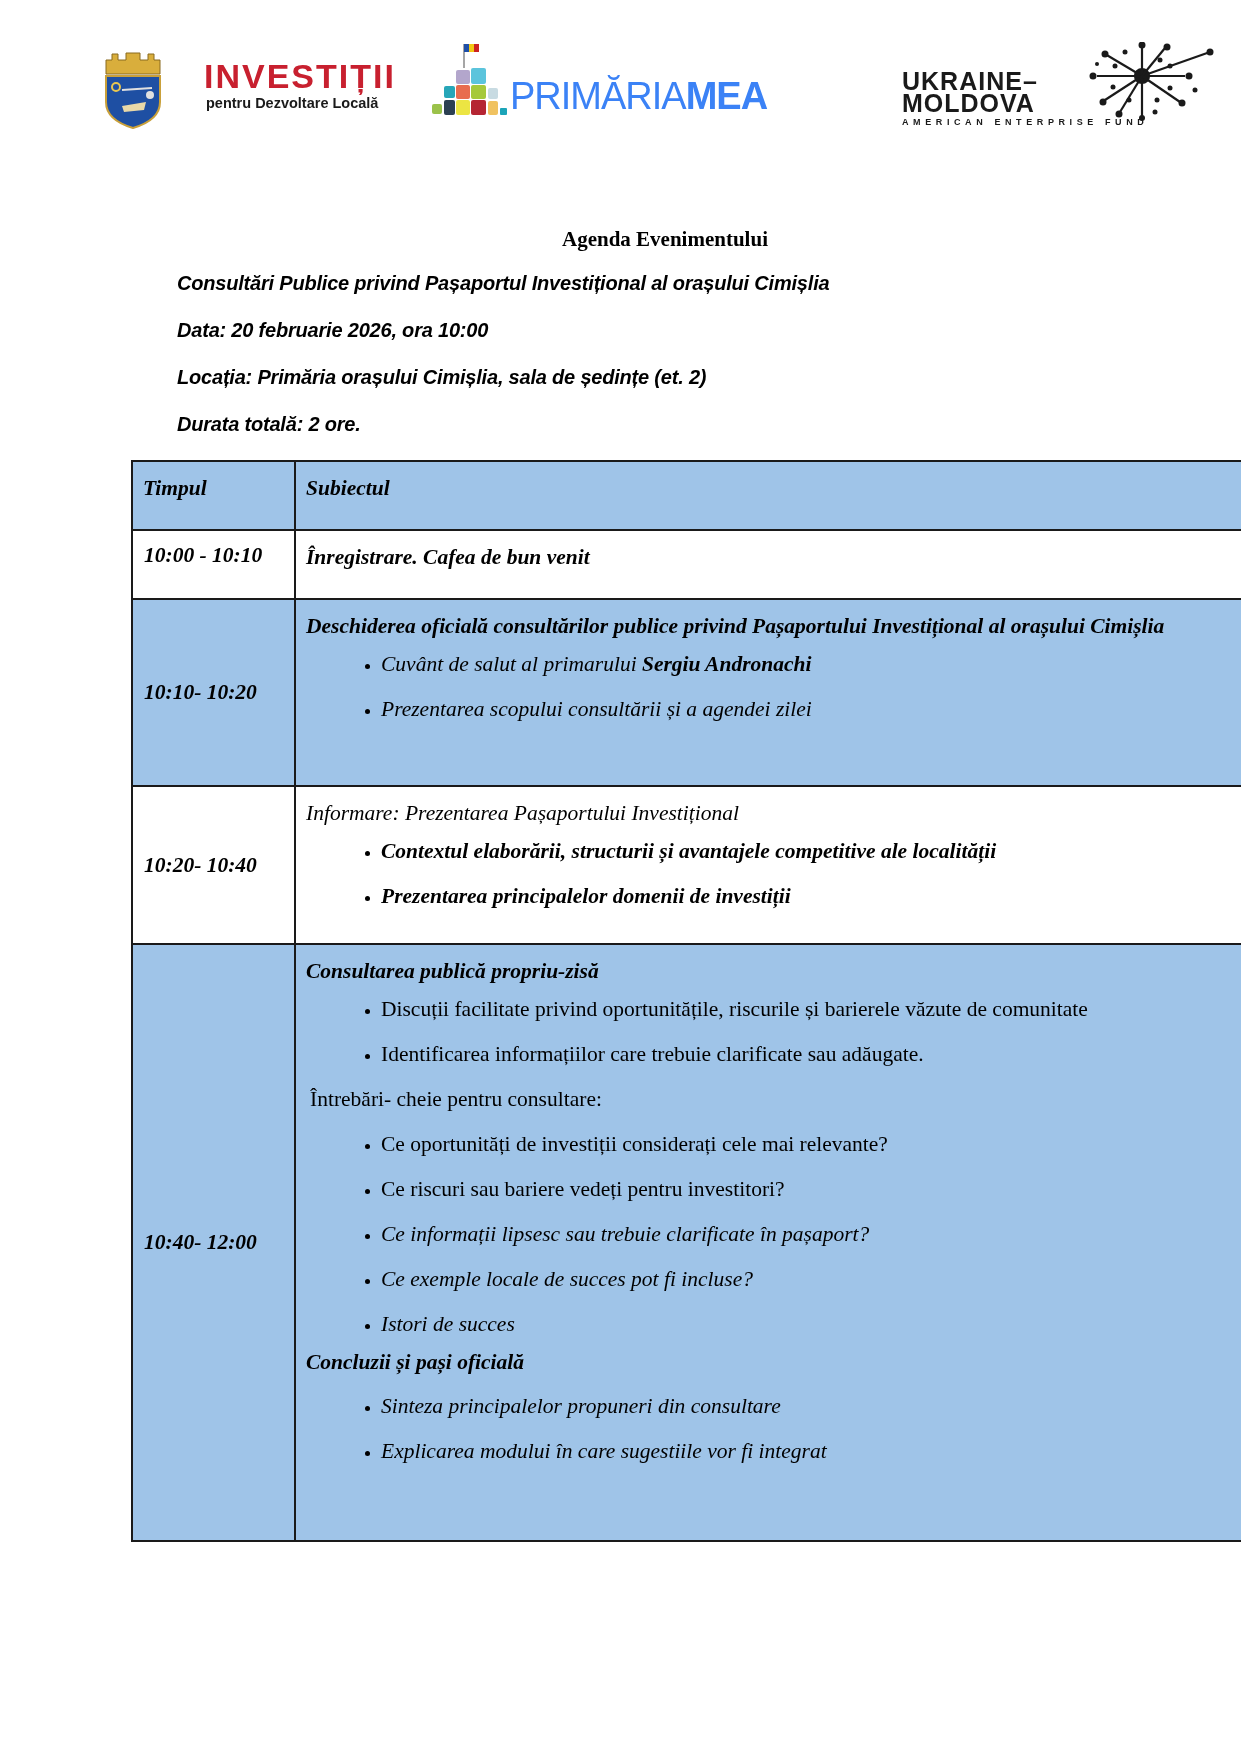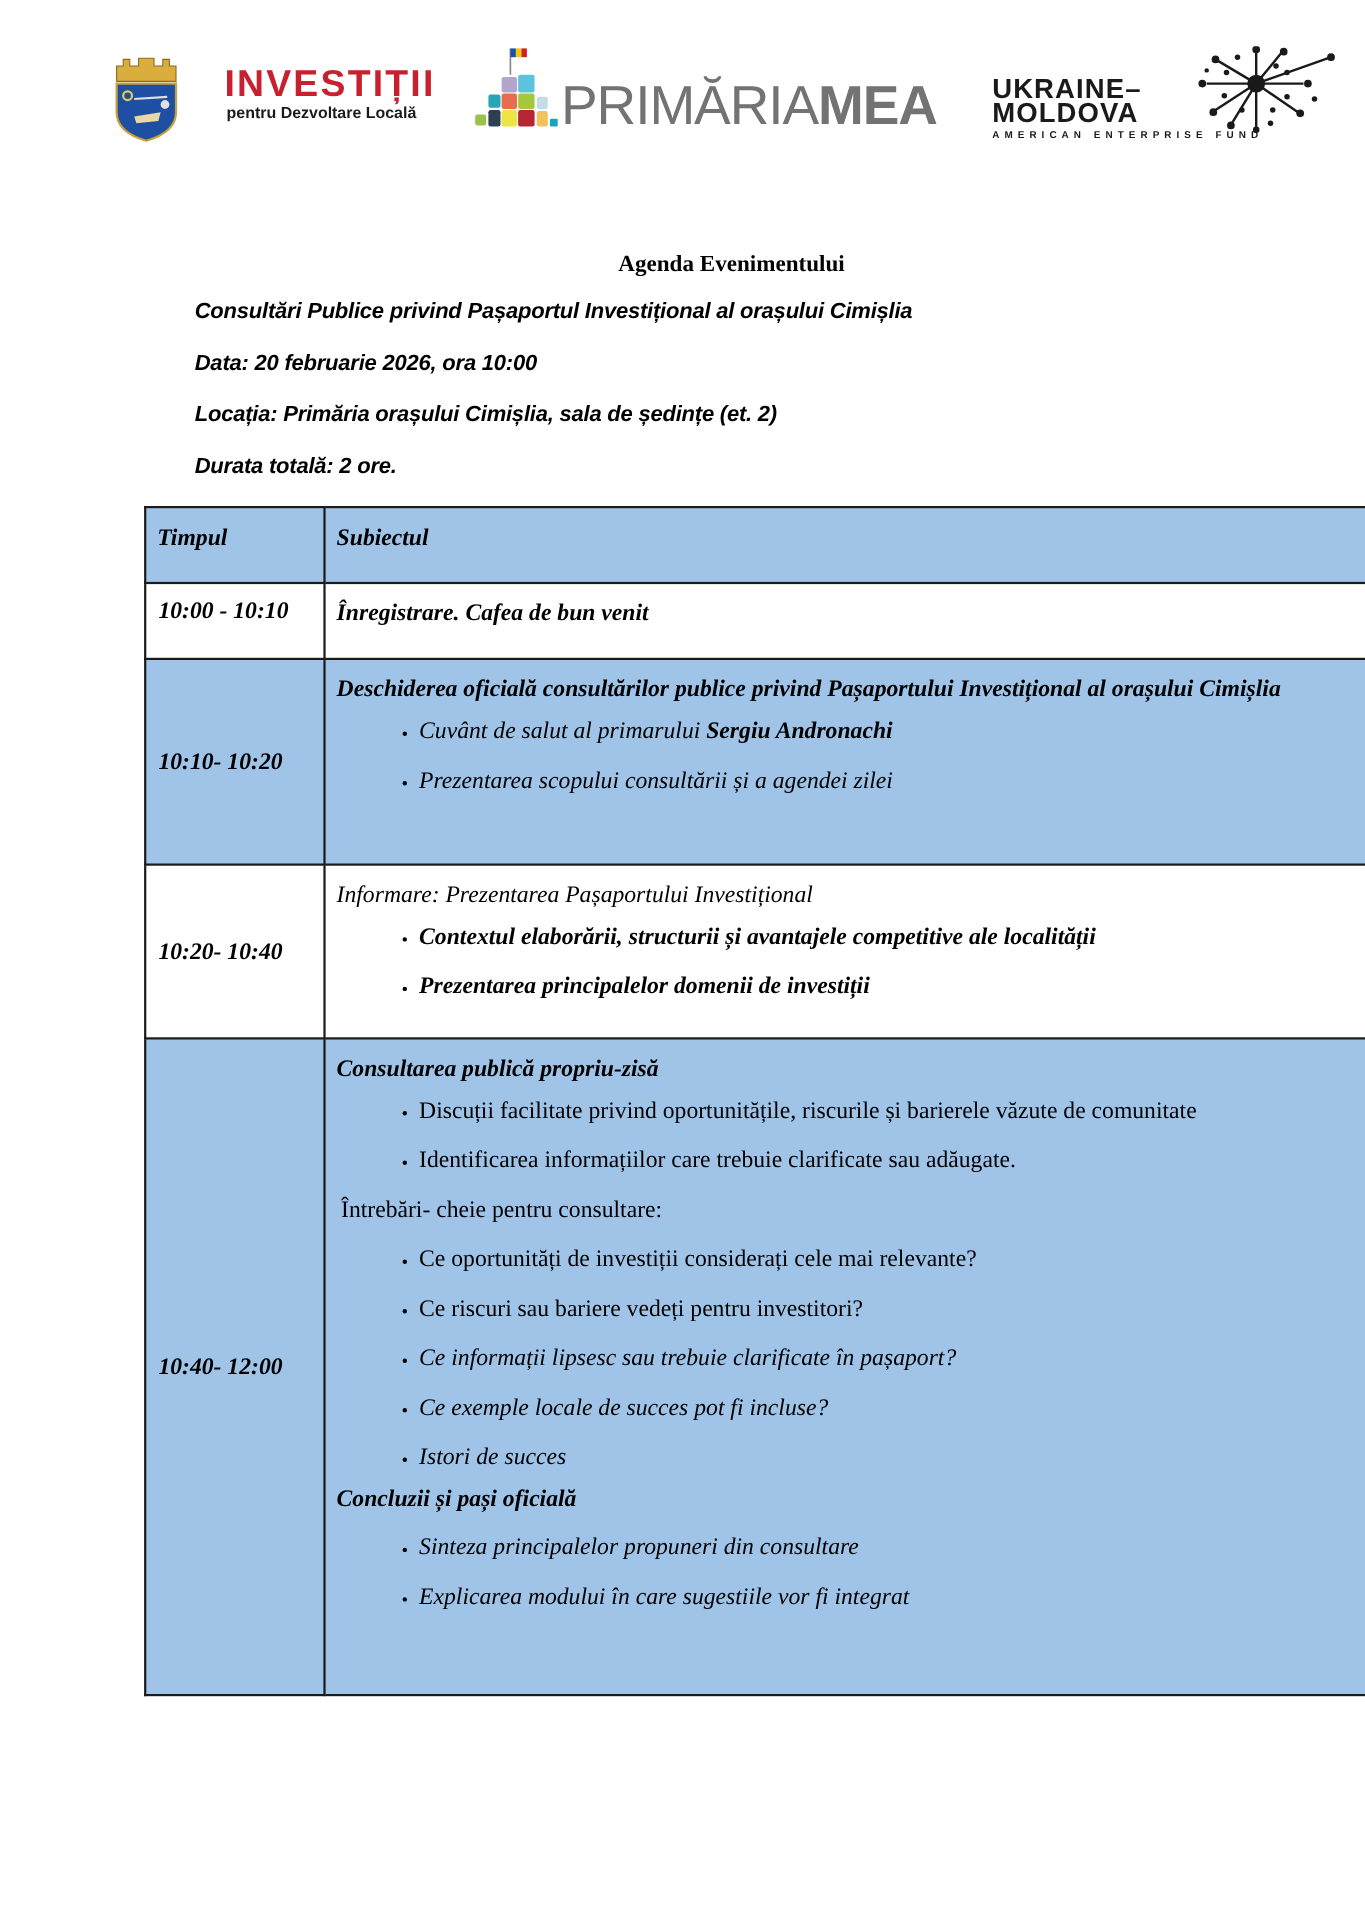--- a/index.html
+++ b/index.html
@@ -4,21 +4,21 @@
   <style>
     html, body { margin: 0; padding: 0; background: #ffffff; }
     body { width: 1241px; height: 1755px; position: relative; overflow: hidden; font-family: "Liberation Serif", serif; color: #000; }
 
     .logos { position: absolute; left: 0; top: 0; width: 1241px; height: 150px; }
     .crest { position: absolute; left: 102px; top: 50px; width: 62px; height: 80px; }
     .inv { position: absolute; left: 204px; top: 58px; }
     .inv-title { font-family: Liberation Sans, sans-serif; font-weight: 700; color: #c8202f; font-size: 34px; letter-spacing: 2px; line-height: 36px; }
     .inv-sub { font-family: "Liberation Sans", sans-serif; font-weight: 700; color: #1a1a1a; font-size: 14.5px; line-height: 18px; margin-left: 2px; }
     .pm-icon { position: absolute; left: 430px; top: 42px; width: 78px; height: 78px; }
-    .pm-text { position: absolute; left: 510px; top: 70px; font-family: "Liberation Sans", sans-serif; font-size: 50px; line-height: 52px; color: #737373; letter-spacing: -1px; }
+    .pm-text { position: absolute; left: 510px; top: 70px; font-family: "Liberation Sans", sans-serif; font-size: 38px; line-height: 52px; color: #3b82f6; letter-spacing: -1px; }
     .pm-text b { font-weight: 900; }
     .umaef { position: absolute; left: 902px; top: 70px; font-family: "Liberation Sans", sans-serif; font-weight: 700; color: #1a1a1a; }
     .umaef .l1 { font-size: 25px; line-height: 22px; letter-spacing: 1px; }
     .umaef .l3 { font-size: 9px; letter-spacing: 4.6px; line-height: 12px; margin-top: 2px; }
     .burst { position: absolute; left: 1085px; top: 42px; width: 130px; height: 80px; }
 
     .agenda-title { position: absolute; left: 0; width: 1330px; top: 227px; text-align: center; font-family: "Liberation Serif", serif; font-weight: 700; font-size: 21px; }
     .meta { position: absolute; left: 177px; font-family: "Liberation Sans", sans-serif; font-style: italic; font-weight: 700; font-size: 20px; letter-spacing: -0.2px; }
 
     table.agenda { position: absolute; left: 131px; top: 460px; width: 1162px; border-collapse: collapse; table-layout: fixed; }

